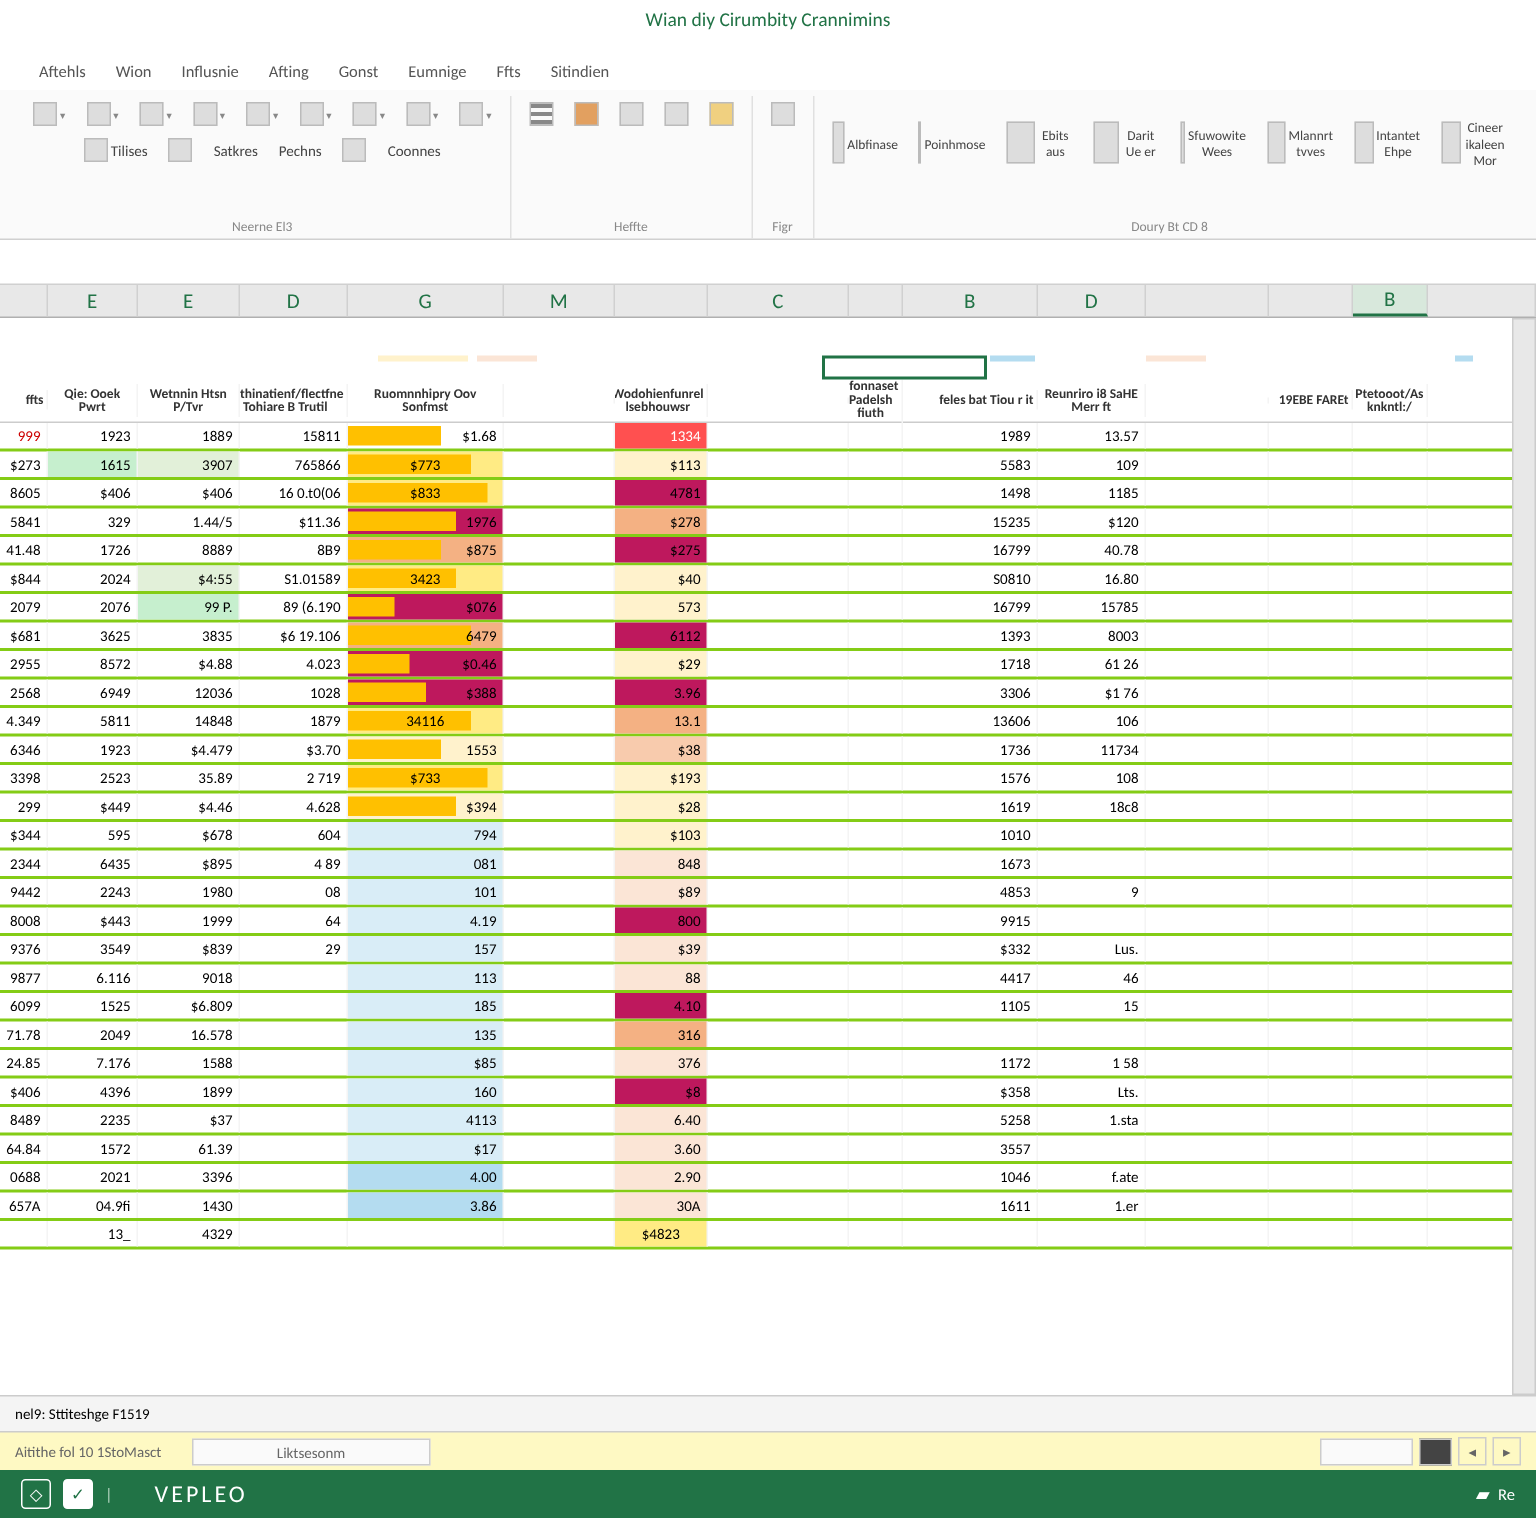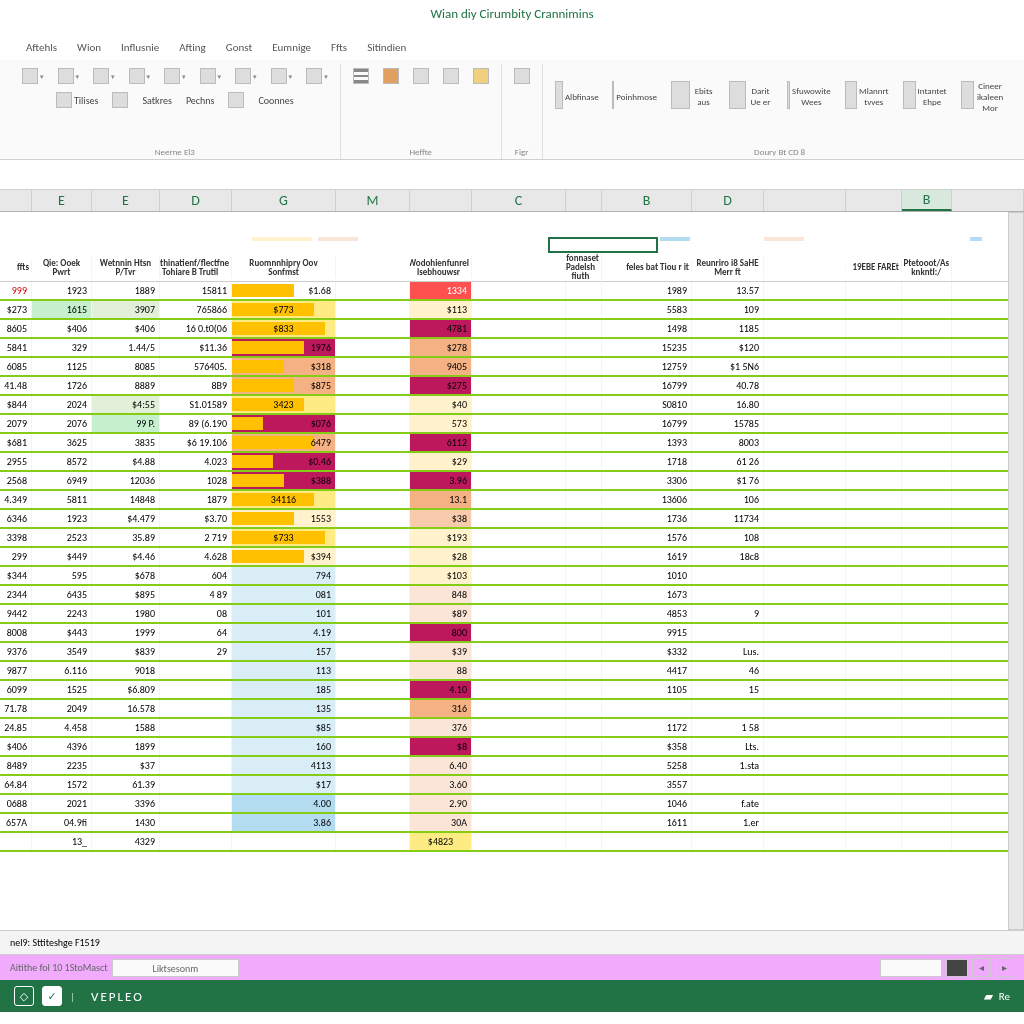--- a/index.html
+++ b/index.html
@@ -47,25 +47,25 @@
 
 .highlight-bar { position: absolute; height: 4px; background: #ffe699; }
 .hb1 { top: 47px; left: 252px; width: 60px; background: #fff2cc; }
 .hb2 { top: 47px; left: 318px; width: 40px; background: #fbe5d6; }
 .hb3 { top: 47px; left: 548px; width: 110px; background: #fff; border: 2px solid #217346; height: 16px; }
 .hb4 { top: 47px; left: 660px; width: 30px; background: #b4dcf0; }
 .hb5 { top: 47px; left: 764px; width: 40px; background: #fbe5d6; }
 .hb6 { top: 47px; left: 970px; width: 12px; background: #b4dcf0; }
 
 .sheet-tabs { height: 24px; border-top: 1px solid #ccc; display: flex; align-items: center; padding: 0 10px; font-size: 10px; gap: 10px; background: #f4f4f4; }
-.status-bar { height: 26px; background: #f0abfc; border-top: 1px solid #ccc; display: flex; align-items: center; padding: 0 10px; font-size: 10px; color: #666; gap: 4px; }
-.status-bar .box { border: 1px solid #ccc; padding: 2px 40px; background: #fafafa; height: 18px; }
+.status-bar { height: 26px; background: #fef9c3; border-top: 1px solid #ccc; display: flex; align-items: center; padding: 0 10px; font-size: 10px; color: #666; gap: 20px; }
+.status-bar .box { border: 1px solid #ccc; padding: 2px 56px; background: #fafafa; height: 18px; }
 .bottom-bar { height: 32px; background: #217346; display: flex; align-items: center; padding: 0 14px; color: #fff; gap: 8px; }
 .bottom-bar .logo-ico { width: 20px; height: 20px; border: 1.5px solid #fff; border-radius: 3px; display: flex; align-items: center; justify-content: center; }
-.bottom-bar .brand { font-size: 13px; letter-spacing: 2px; margin-left: 8px; }
+.bottom-bar .brand { font-size: 16px; letter-spacing: 2px; margin-left: 20px; }
 .bottom-bar .right { margin-left: auto; display: flex; align-items: center; gap: 6px; }
 .scrollbar { position: absolute; background: #e8e8e8; border: 1px solid #ccc; }
 .sb-v { right: 0; top: 22px; bottom: 0; width: 16px; }
 .sb-h-track { display: flex; align-items: center; margin-left: auto; gap: 4px; }
 </style>
 </head>
 <body>
 
 <div class="title-bar">Wian diy Cirumbity Crannimins</div>
 
@@ -320,38 +320,20 @@
         <div class="cell c6 hl-dkorange">$278</div>
         <div class="cell c7"></div>
         <div class="cell c8"></div>
         <div class="cell c9">15235</div>
         <div class="cell c10">$120</div>
         <div class="cell c11"></div>
         <div class="cell c12"></div>
         <div class="cell c13"></div>
       </div>
       <div class="row">
-        <div class="cell c0">6085</div>
-        <div class="cell c1">1125</div>
-        <div class="cell c2">8085</div>
-        <div class="cell c3">576405.</div>
-        <div class="cell c4 hl-dkorange databar db50">
-          <span>$318</span>
-        </div>
-        <div class="cell c5"></div>
-        <div class="cell c6 hl-dkorange">9405</div>
-        <div class="cell c7"></div>
-        <div class="cell c8"></div>
-        <div class="cell c9">12759</div>
-        <div class="cell c10">$1 5N6</div>
-        <div class="cell c11"></div>
-        <div class="cell c12"></div>
-        <div class="cell c13"></div>
-      </div>
-      <div class="row">
         <div class="cell c0">41.48</div>
         <div class="cell c1">1726</div>
         <div class="cell c2">8889</div>
         <div class="cell c3">8B9</div>
         <div class="cell c4 hl-dkorange databar db60">
           <span>$875</span>
         </div>
         <div class="cell c5"></div>
         <div class="cell c6 hl-orange">$275</div>
         <div class="cell c7"></div>
@@ -647,21 +629,21 @@
         <div class="cell c7"></div>
         <div class="cell c8"></div>
         <div class="cell c9"></div>
         <div class="cell c10"></div>
         <div class="cell c11"></div>
         <div class="cell c12"></div>
         <div class="cell c13"></div>
       </div>
       <div class="row">
         <div class="cell c0">24.85</div>
-        <div class="cell c1">4.458</div>
+        <div class="cell c1">7.176</div>
         <div class="cell c2">1588</div>
         <div class="cell c3"></div>
         <div class="cell c4 hl-ltblue">$85</div>
         <div class="cell c5"></div>
         <div class="cell c6 hl-peach">376</div>
         <div class="cell c7"></div>
         <div class="cell c8"></div>
         <div class="cell c9">1172</div>
         <div class="cell c10">1 58</div>
         <div class="cell c11"></div>

